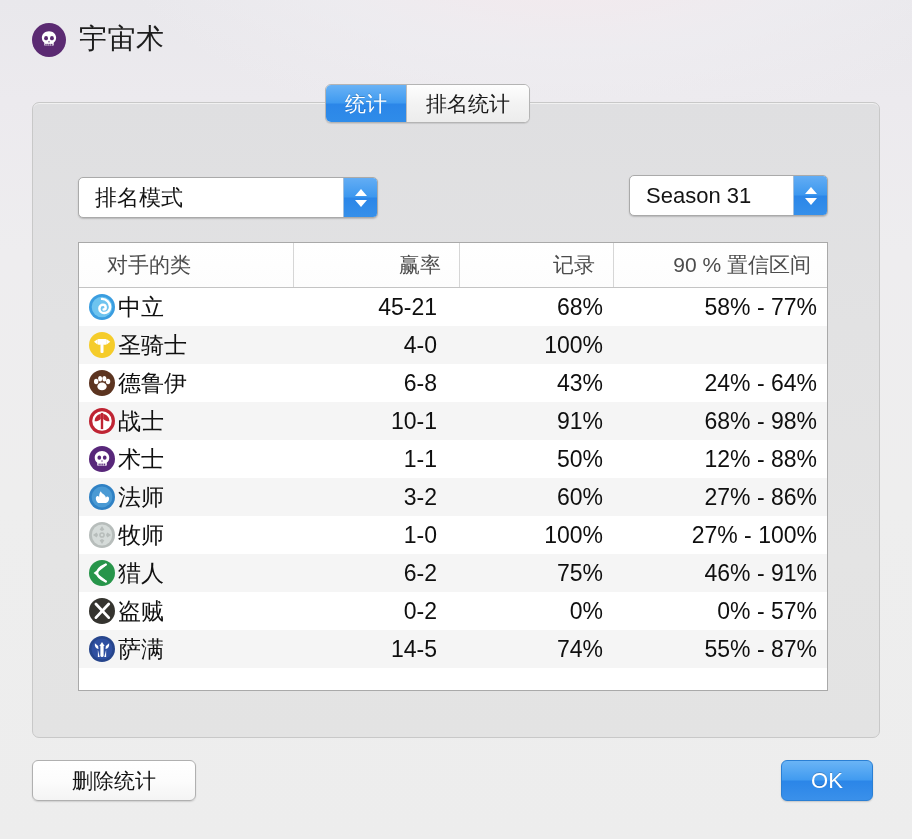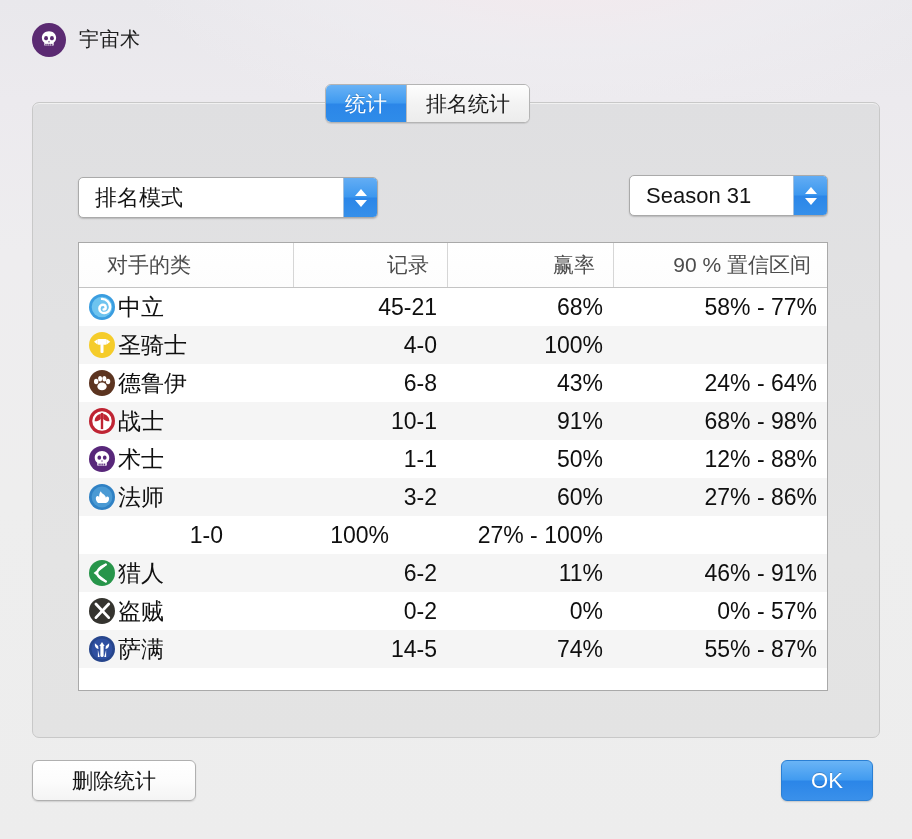--- a/index.html
+++ b/index.html
@@ -33,21 +33,21 @@
     border-radius: 50%;
     background: #5b2a72;
     display: flex;
     align-items: center;
     justify-content: center;
     flex: none;
     margin-right: 13px;
     margin-top: 2px;
   }
   .title-text {
-    font-size: 20px;
+    font-size: 28px;
     color: #1d1d1d;
     letter-spacing: 0.5px;
     font-weight: 400;
   }
 
   
   .tabgroup {
     position: absolute;
     left: 325px; top: 84px;
     height: 39px;
@@ -252,22 +252,22 @@
   <div class="popup-label">Season 31</div>
   <div class="popup-stepper">
     <span class="chev chev-up"></span>
     <span class="chev chev-down"></span>
   </div>
 </div>
 
 <div class="table-wrap">
   <div class="thead">
     <div class="th col-class">对手的类</div>
+    <div class="th col-win">赢率</div>
     <div class="th col-rec">记录</div>
-    <div class="th col-win">赢率</div>
     <div class="th col-ci">90 % 置信区间</div>
   </div>
   <div id="tbody">
       <div class="trow odd">
         <div class="td col-class">
           <span class="cls-icon">
             <svg width="26" height="26" viewBox="0 0 24 24" aria-hidden="true">
               <circle cx="12" cy="12" r="12" fill="#3a9de0"></circle>
               <circle cx="12" cy="12" r="9.5" fill="#6ec4ef"></circle>
               <path d="M12 4.5c4.1 0 7.5 3.4 7.5 7.5 0 3.1-2.5 5.6-5.6 5.6-2.4 0-4.3-1.9-4.3-4.3 0-1.8 1.5-3.3 3.3-3.3 1.4 0 2.5 1.1 2.5 2.5 0 1-.8 1.9-1.9 1.9" fill="none" stroke="white" stroke-width="2.3" stroke-linecap="round"></path>
@@ -360,37 +360,52 @@
               <path d="M8.6 17.6c-1.5-1-2.3-2.6-2.3-4.3 0-1.3.6-2.3 1.6-2.3.9 0 1.4.6 1.4 1.5 0-2.3.4-4.2 1.6-5.8.5 1.2 1.2 2 2.1 2.6 1.5 1 2.3 2 2.6 3.3.3-.6.8-1 1.4-1 .9 0 1.5.8 1.5 1.9 0 1.8-1.2 3.4-3 4.1z" fill="white"></path>
             </svg>
           </span>
           <span class="cls-name">法师</span>
         </div>
         <div class="td col-rec" style="justify-content: flex-end;">3-2</div>
         <div class="td col-win" style="justify-content: flex-end;">60%</div>
         <div class="td col-ci" style="justify-content: flex-end;">27% -  86%</div>
       </div>
       <div class="trow odd">
+        <div class="td col-class">
+          <span class="cls-icon">
+            <svg width="26" height="26" viewBox="0 0 24 24" aria-hidden="true">
+              <circle cx="12" cy="12" r="12" fill="#b7bdbb"></circle>
+              <ellipse cx="12" cy="12" rx="9.4" ry="9.8" fill="#d5dbd9"></ellipse>
+              <path d="M12 3.6 L14.2 7.1 L12 8.3 L9.8 7.1 Z" fill="#b7bdbb"></path>
+              <path d="M12 20.4 L14.2 16.9 L12 15.7 L9.8 16.9 Z" fill="#b7bdbb"></path>
+              <path d="M3.6 12 L7.1 9.8 L8.3 12 L7.1 14.2 Z" fill="#b7bdbb"></path>
+              <path d="M20.4 12 L16.9 9.8 L15.7 12 L16.9 14.2 Z" fill="#b7bdbb"></path>
+              <circle cx="12" cy="12" r="2.6" fill="#b7bdbb"></circle>
+              <circle cx="12" cy="12" r="1.2" fill="#d5dbd9"></circle>
+            </svg>
+          </span>
+          <span class="cls-name">牧师</span>
+        </div>
         <div class="td col-rec" style="justify-content: flex-end;">1-0</div>
         <div class="td col-win" style="justify-content: flex-end;">100%</div>
         <div class="td col-ci" style="justify-content: flex-end;">27% - 100%</div>
       </div>
       <div class="trow even">
         <div class="td col-class">
           <span class="cls-icon">
             <svg width="26" height="26" viewBox="0 0 24 24" aria-hidden="true">
               <circle cx="12" cy="12" r="12" fill="#27954a"></circle>
               <path d="M15.4 4.2 C10.4 6.4 7.6 9 7.6 12 s2.8 5.6 7.8 7.8" fill="none" stroke="white" stroke-width="2" stroke-linecap="round"></path>
               <path d="M15.7 4.2 L5.6 12 L15.7 19.8" fill="none" stroke="white" stroke-width="1.7" stroke-linecap="round"></path>
             </svg>
           </span>
           <span class="cls-name">猎人</span>
         </div>
         <div class="td col-rec" style="justify-content: flex-end;">6-2</div>
-        <div class="td col-win" style="justify-content: flex-end;">11%</div>
+        <div class="td col-win" style="justify-content: flex-end;">75%</div>
         <div class="td col-ci" style="justify-content: flex-end;">46% -  91%</div>
       </div>
       <div class="trow odd">
         <div class="td col-class">
           <span class="cls-icon">
             <svg width="26" height="26" viewBox="0 0 24 24" aria-hidden="true">
               <circle cx="12" cy="12" r="12" fill="#35342f"></circle>
               <path d="M6.4 5.6 L18.2 18.1" stroke="white" stroke-width="2.6" stroke-linecap="round"></path>
               <path d="M18.2 5.6 L6.4 18.1" stroke="white" stroke-width="2.6" stroke-linecap="round"></path>
             </svg>

